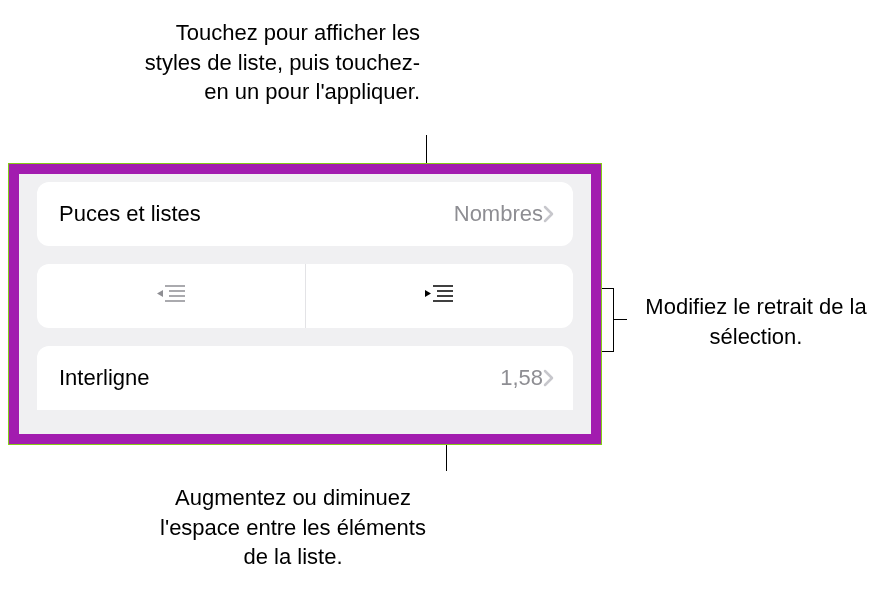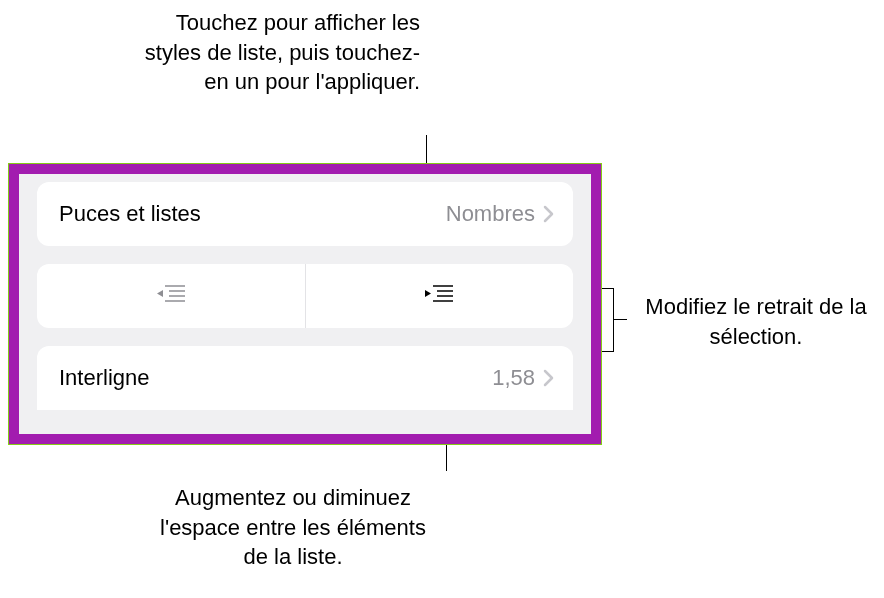--- a/index.html
+++ b/index.html
@@ -14,21 +14,21 @@
       height: 598px;
       position: relative;
     }
     .callout {
       position: absolute;
       font-size: 22px;
       line-height: 1.35;
       color: #000;
     }
     .callout-top {
-      top: 8px;
+      top: 18px;
       left: 140px;
       width: 280px;
       text-align: right;
     }
     .callout-right {
       top: 292px;
       left: 636px;
       width: 240px;
       text-align: center;
     }
@@ -126,21 +126,20 @@
       height: 64px;
       padding: 0 18px 0 22px;
       font-size: 22px;
       color: #000;
     }
     .cell-label {
       flex: 1;
     }
     .cell-value {
       color: #8e8e93;
-      margin-right: 8px;
     }
     .chevron {
       width: 12px;
       height: 18px;
       position: relative;
     }
     .chevron svg {
       display: block;
     }
     .seg-cell {

